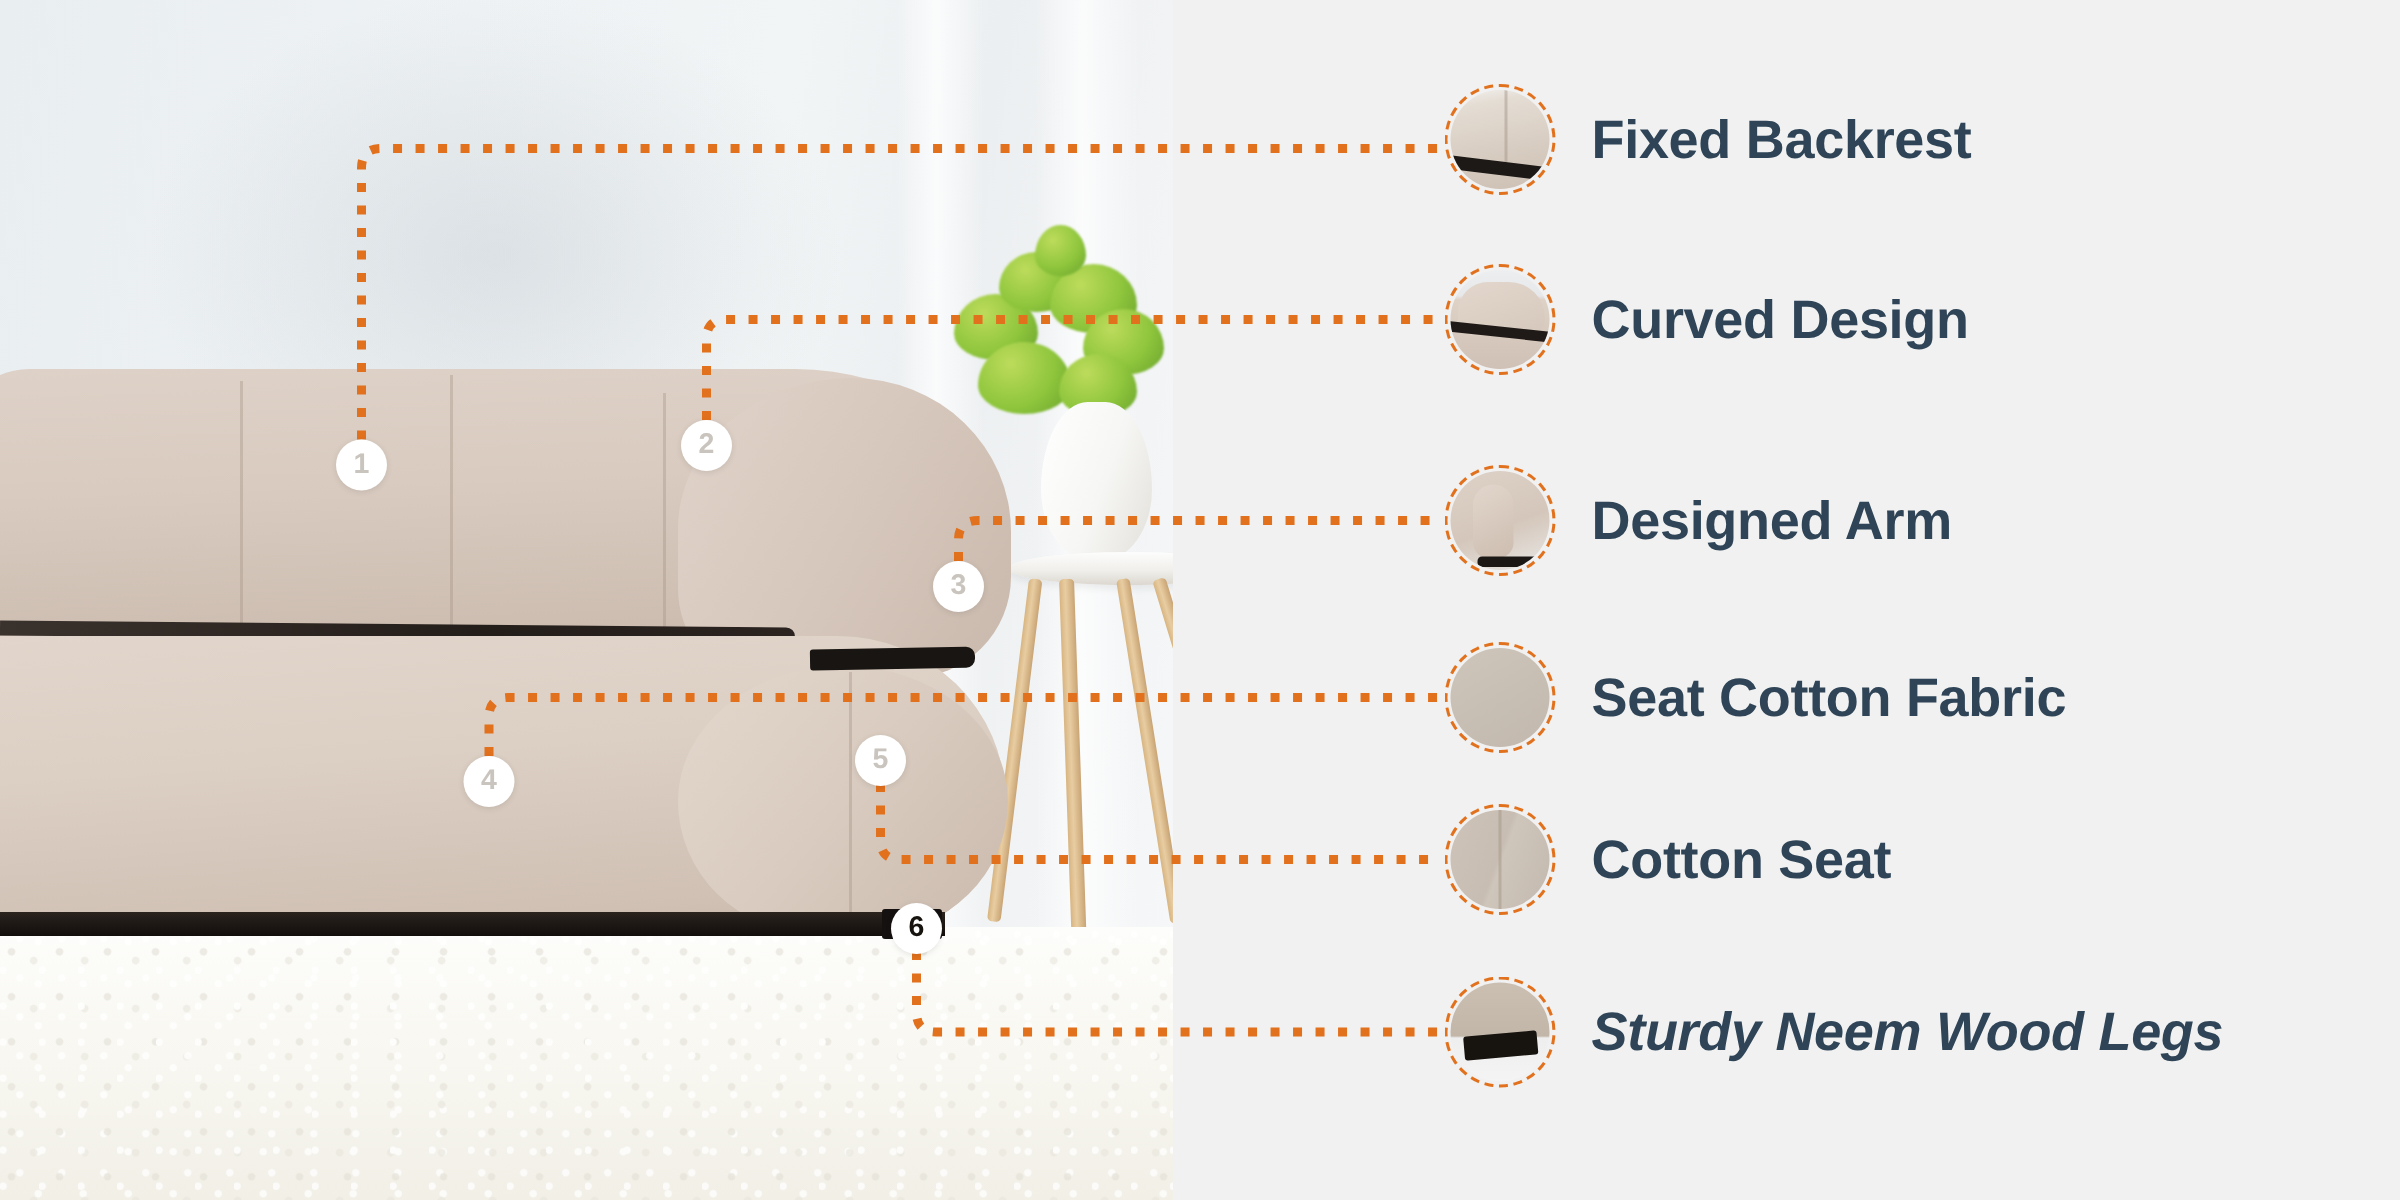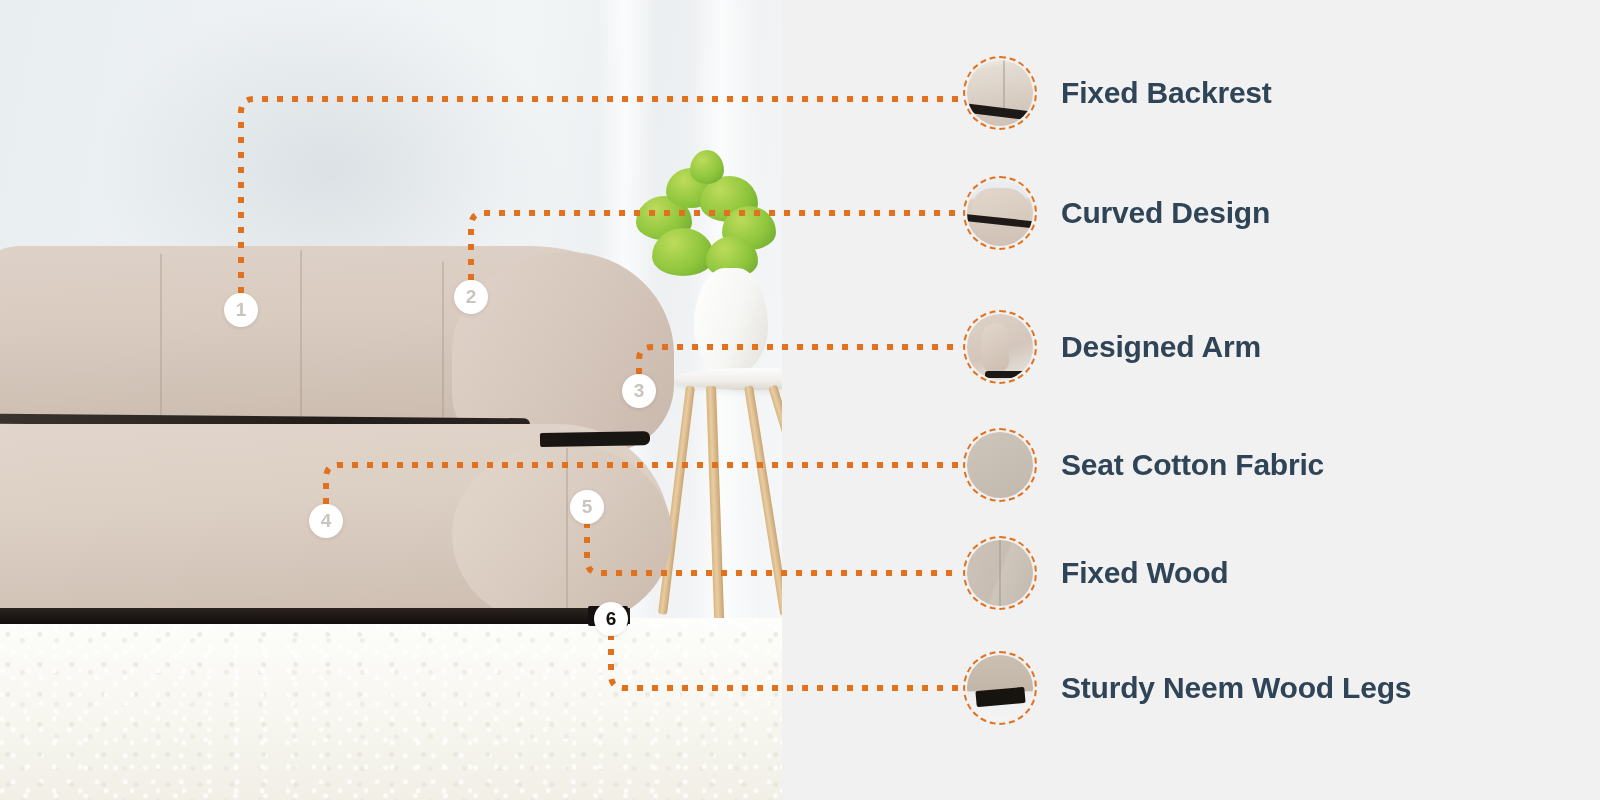--- a/index.html
+++ b/index.html
@@ -174,21 +174,21 @@
     overflow: hidden;
     flex: 0 0 auto;
   }
   .thumb-inner {
     position: absolute;
     left: 2px; top: 2px; right: 2px; bottom: 2px;
     border-radius: 50%;
     overflow: hidden;
   }
   .legend-label {
-    font-size: 30px;
+    font-size: 36px;
     font-weight: bold;
     color: #2f4557;
     letter-spacing: -0.2px;
     white-space: nowrap;
   }
 
   
   .t-backrest { background: linear-gradient(170deg, #f2f1ef 0%, #e4ddd4 16%, #d9cec3 55%, #cdc0b4 100%); }
   .t-backrest:after {
     content: ""; position: absolute; left: -10%; top: 72%;
@@ -329,24 +329,24 @@
       <div class="thumb">
         <div class="thumb-inner t-fabric"></div>
       </div>
       <div class="legend-label">Seat Cotton Fabric</div>
     </div>
 
     <div class="legend-row" style="top:536px; left:181px;">
       <div class="thumb">
         <div class="thumb-inner t-seat"></div>
       </div>
-      <div class="legend-label">Fixed Wood</div>
-    </div>
-
-    <div class="legend-row" style="top:651px; left:181px;">
+      <div class="legend-label">Cotton Seat</div>
+    </div>
+
+    <div class="legend-row" style="top:651px; left:181px;font-style:italic;">
       <div class="thumb">
         <div class="thumb-inner t-legs"></div>
       </div>
       <div class="legend-label">Sturdy Neem Wood Legs</div>
     </div>
 
   </div>
 
   <svg id="connectors" viewBox="0 0 1600 800">
       <path d="M 241 293 L 241 112 Q 241 99 254 99 L 960 99" fill="none" stroke="#e2711d" stroke-width="6" stroke-linecap="butt" stroke-dasharray="6 9"></path>

